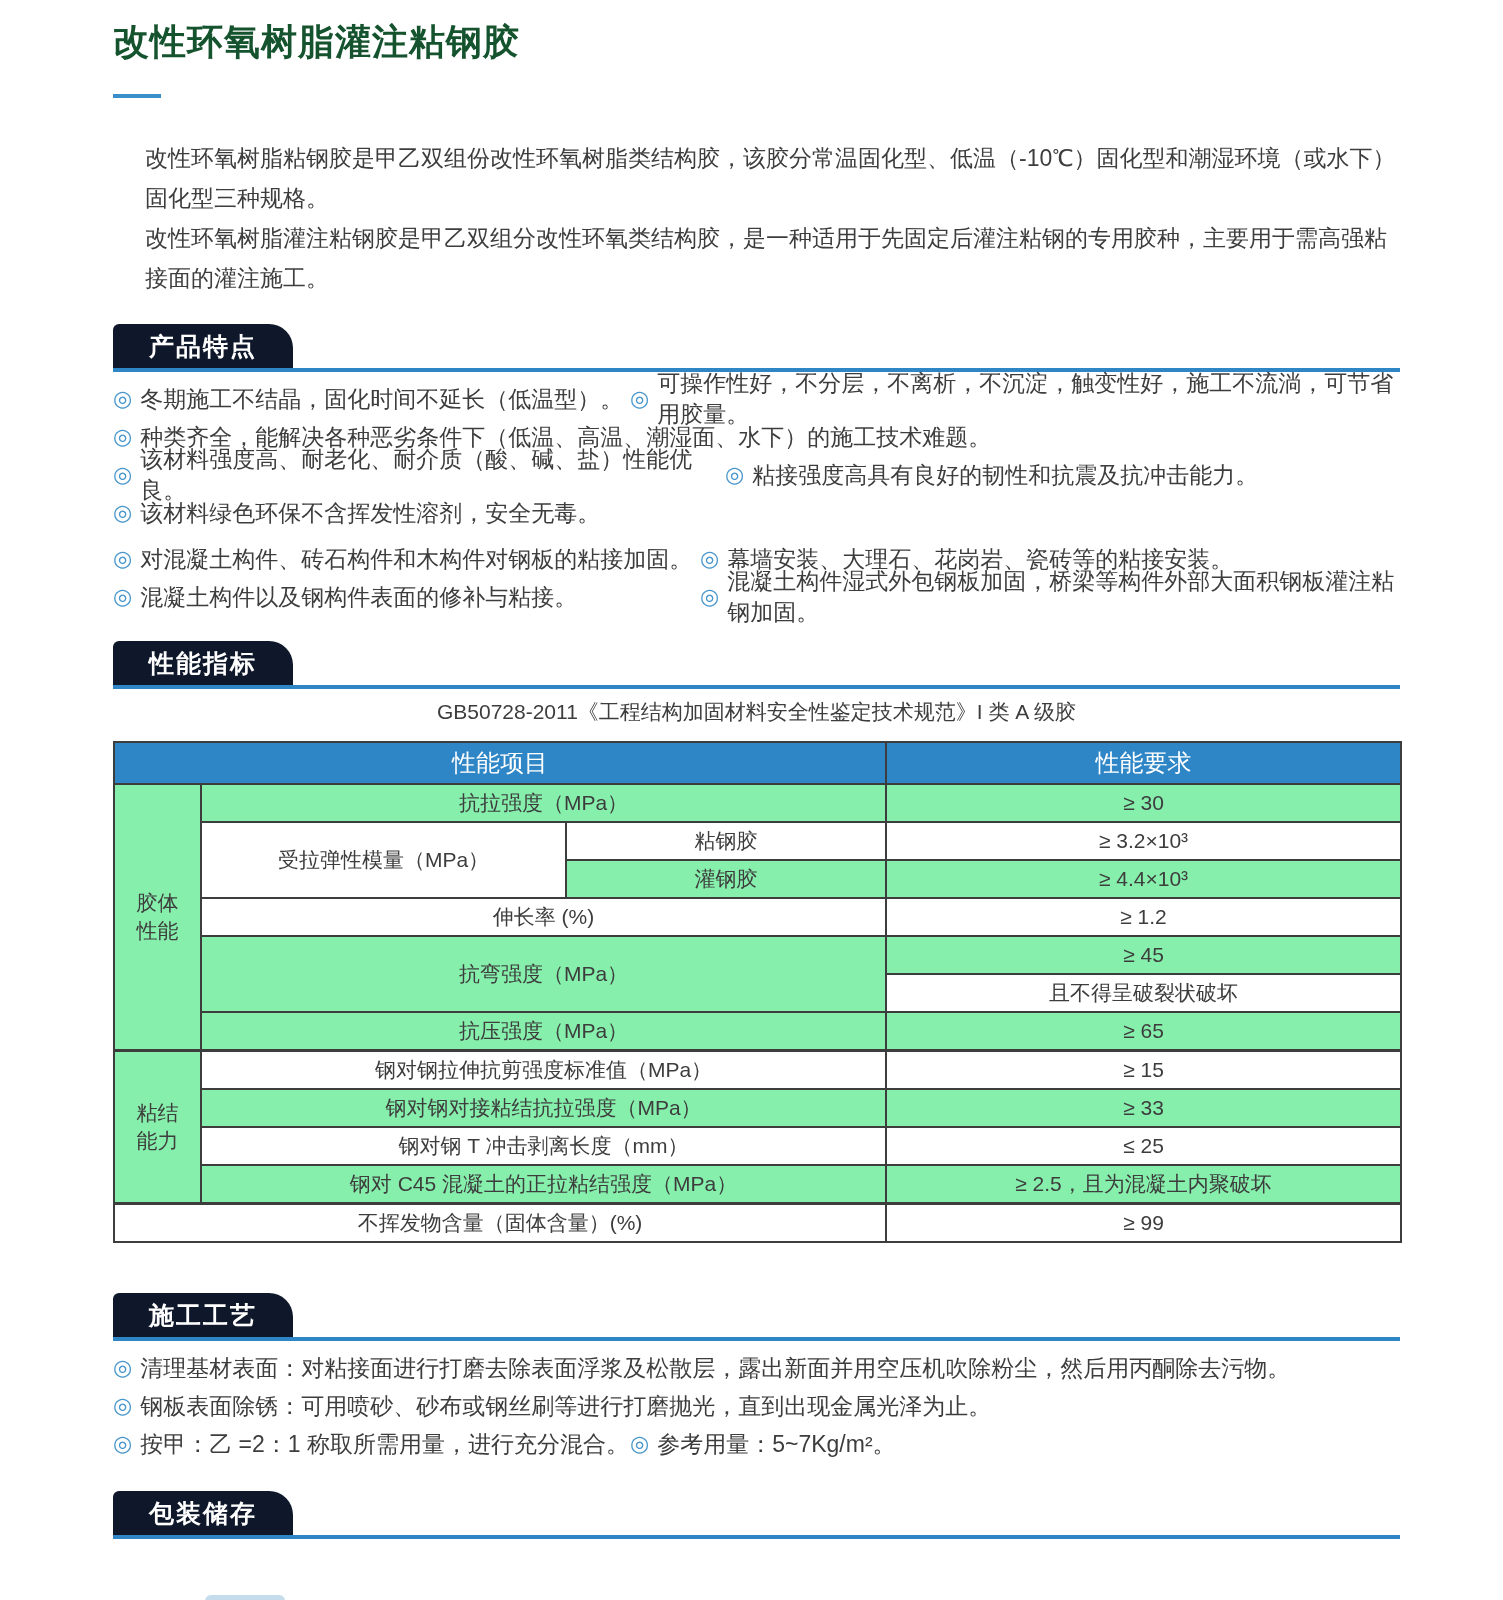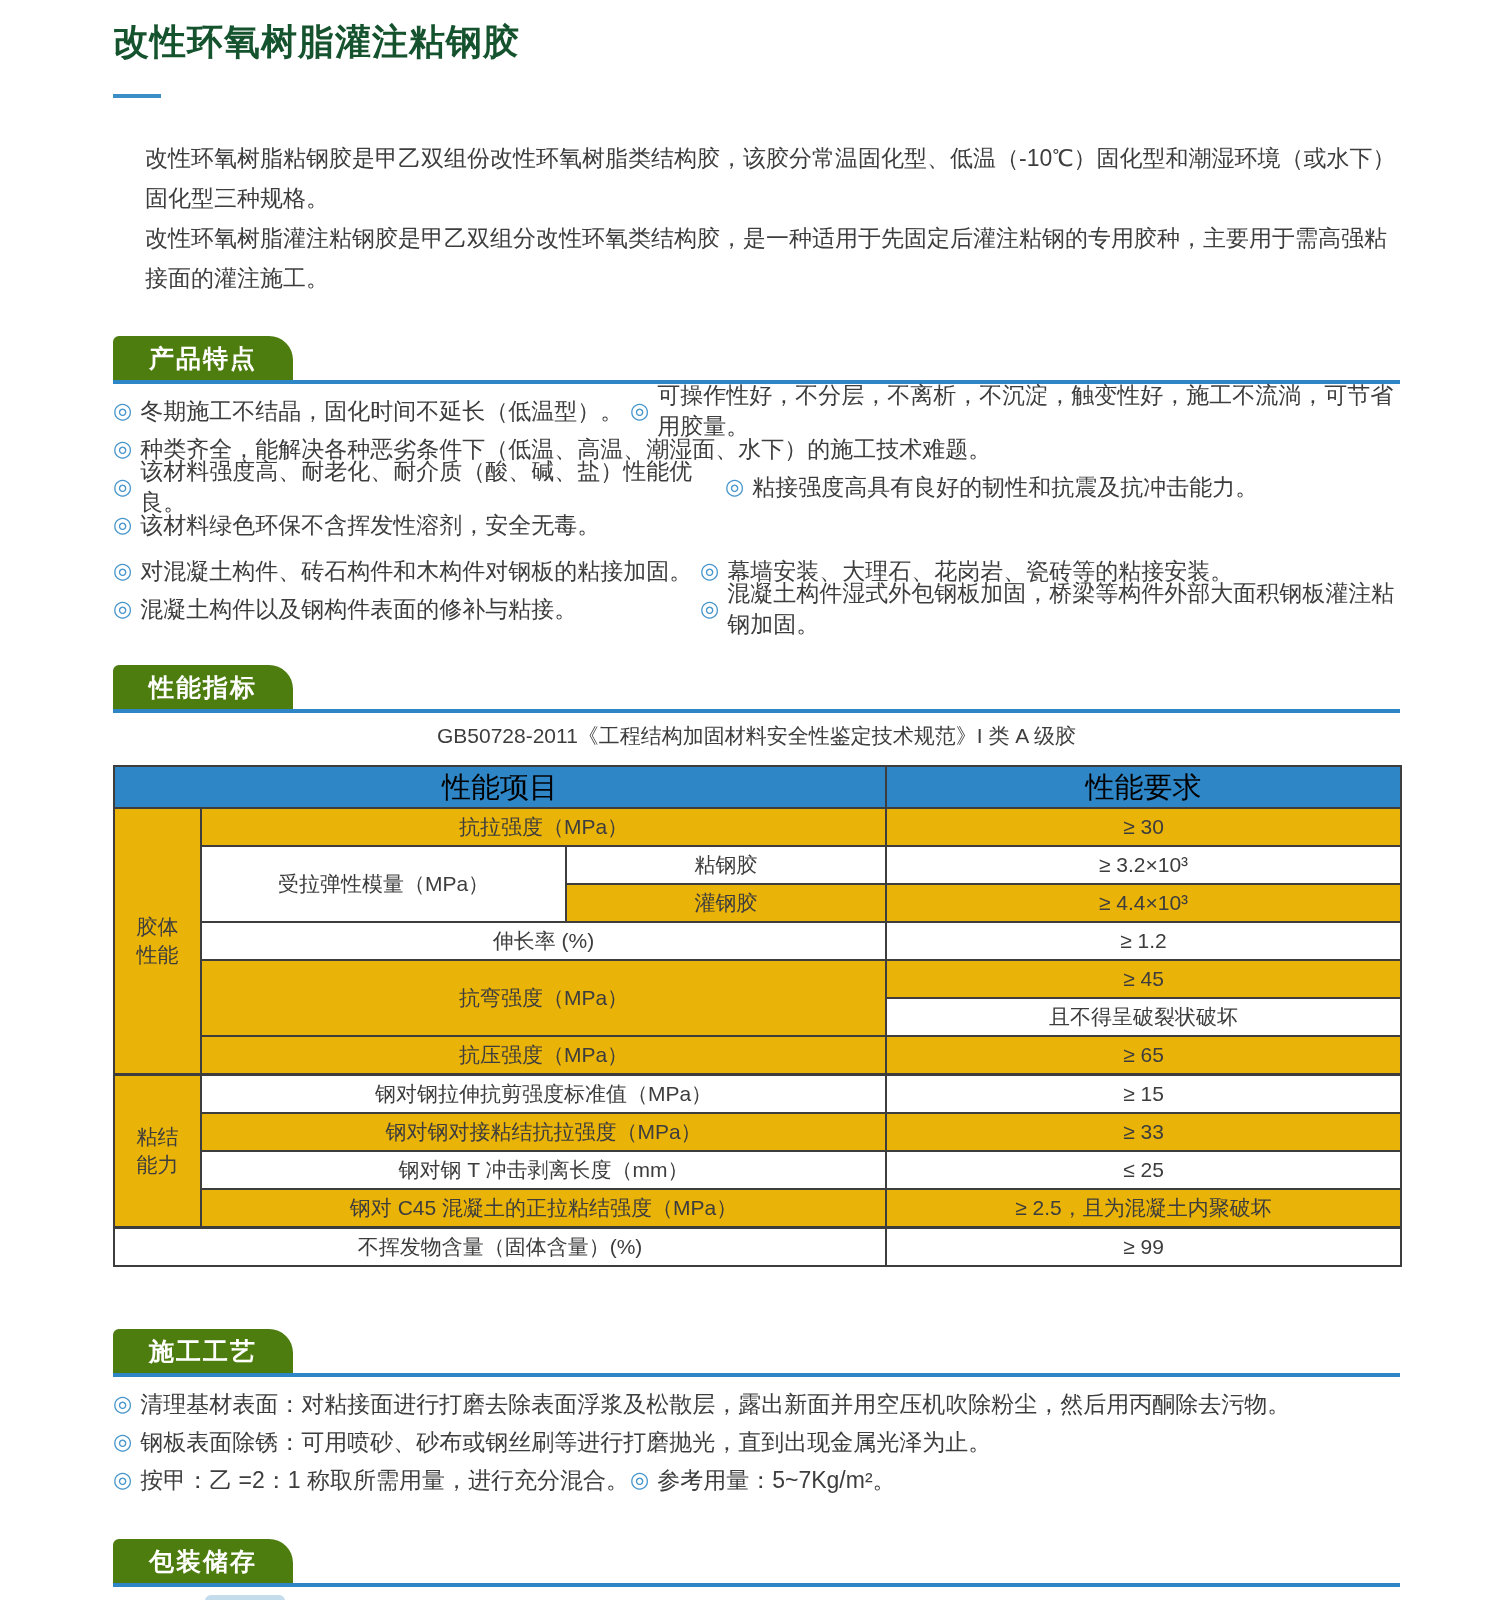--- a/index.html
+++ b/index.html
@@ -34,26 +34,25 @@
   .intro p {
     margin: 0; padding-left: 32px;
     font-size: 23px; line-height: 40px;
   }
 
   
   .section-head { border-bottom: 4px solid #2e86c6; line-height: 0; }
   .section-tab {
     display: inline-block;
     width: 180px; height: 44px; line-height: 44px;
-    background: #4d7c0f; color: #ffffff;
+    background: #0f172a; color: #ffffff;
     font-size: 25px; font-weight: bold; text-align: center;
     letter-spacing: 2px;
     border-radius: 6px 24px 0 0;
     vertical-align: bottom;
-    margin-top: 12px;
   }
 
   
   .bullets { margin-top: 8px; }
   .bullet-row { display: flex; height: 38px; align-items: center; }
   .bullet-item { display: flex; align-items: center; font-size: 23px; }
   .bullet-item .dot {
     color: #4796cc; font-size: 22px; margin-right: 8px; line-height: 1;
   }
   .w517 { width: 517px; flex: none; }
@@ -81,24 +80,24 @@
   }
   table.perf td, table.perf th {
     border: 2px solid #3d3d3d;
     text-align: center;
     padding: 0;
     height: 36px;
     line-height: 26px;
     font-weight: normal;
   }
   table.perf tr.head th {
-    background: #2e86c6; color: #000000;
-    height: 40px; font-size: 29px;
-  }
-  td.gray { background: #eab308; }
+    background: #2e86c6; color: #ffffff;
+    height: 40px; font-size: 24px;
+  }
+  td.gray { background: #86efac; }
   td.white { background: #ffffff; }
   tr.sep td { border-top-width: 3px; }
   td.group span { display: block; width: 2.2em; margin: 0 auto; line-height: 28px; }
 
   
   .footer-sliver {
     position: absolute; left: 205px; bottom: -3px;
     width: 80px; height: 8px;
     background: #9cc4e0; border-radius: 6px 6px 0 0; opacity: .6;
   }

